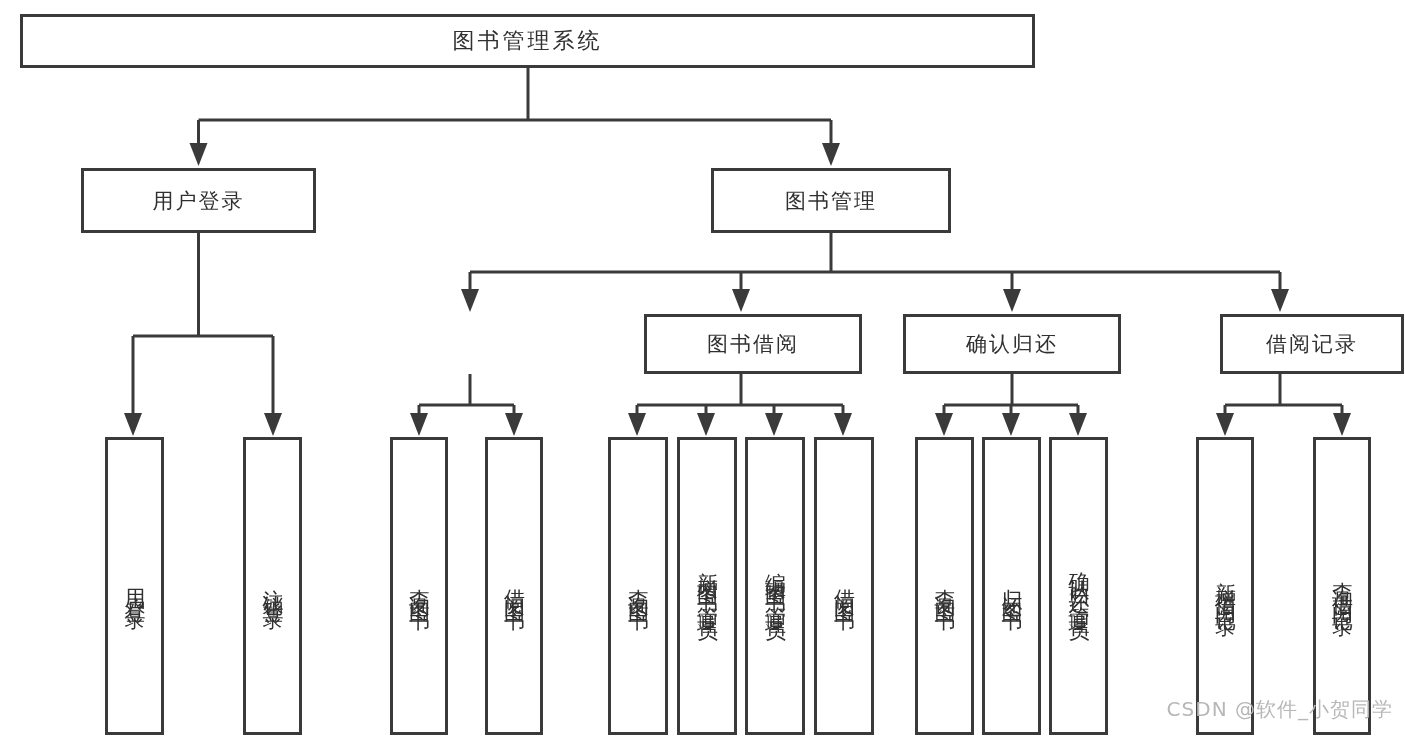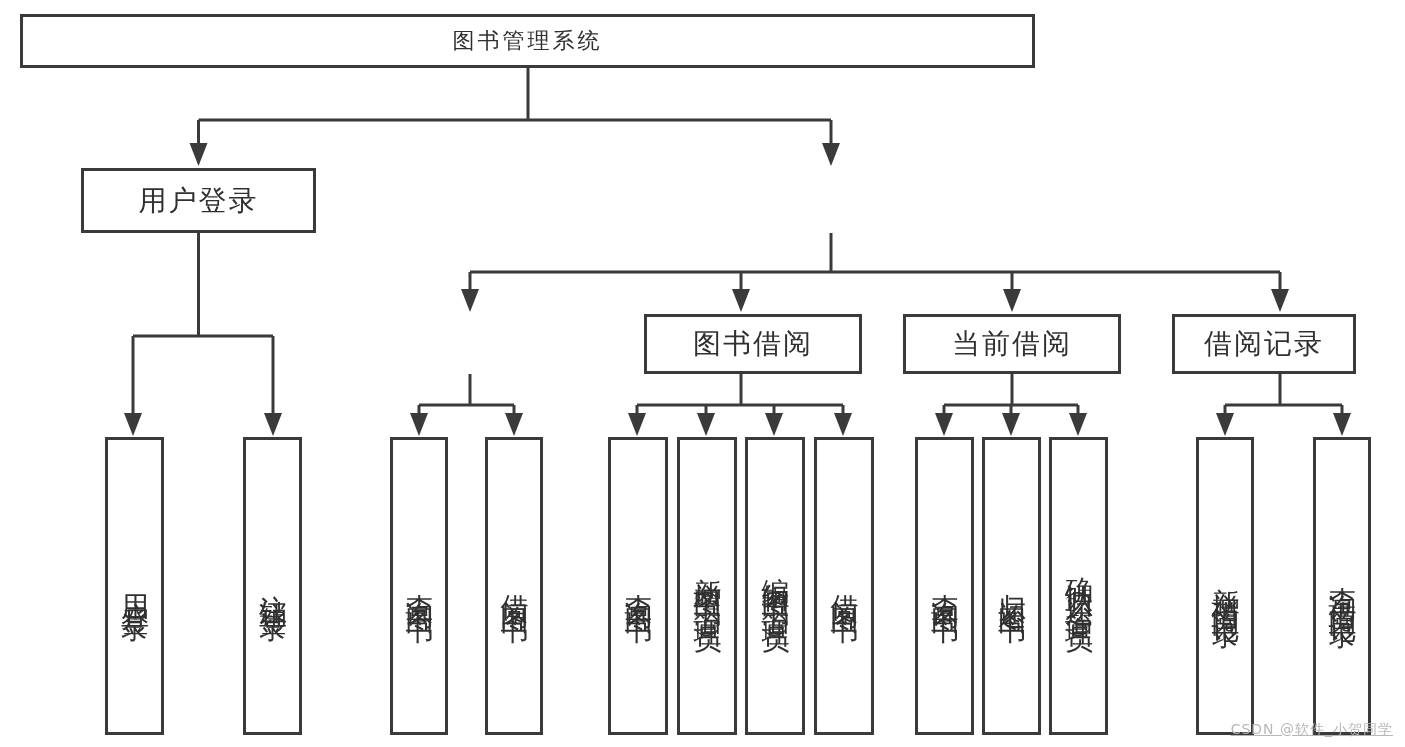--- a/index.html
+++ b/index.html
@@ -14,41 +14,40 @@
   .box{
     position:absolute;
     box-sizing:border-box;
     background:var(--boxbg,#fff);
     border:3px solid var(--line,#3a3a3a);
     display:flex;align-items:center;justify-content:center;
     color:var(--text,#303030);
     text-align:center;
   }
   .box .lbl{
-    font-size:28px;
+    font-size:21px;
     letter-spacing:2px;
     white-space:nowrap;
   }
   .box.root .lbl{font-size:22px;letter-spacing:3px;}
   .box.v .lbl{
     writing-mode:vertical-rl;
     letter-spacing:7px;
     white-space:normal;
     line-height:1;
     max-height:286px;
   }
   .watermark{
     position:absolute;
-    right:12px;bottom:8px;
-    font-size:14px;
+    right:12px;bottom:24px;
+    font-size:20px;
     letter-spacing:1px;
     color:var(--wm,#b7b7b7);
     white-space:nowrap;
     pointer-events:none;
-    text-decoration:underline;
   }
 </style>
 </head>
 <body>
 
 <div class="stage" style="--line: #3a3a3a; --text: #303030; --boxbg: #ffffff; --bg: #ffffff; --wm: #b7b7b7;">
 
   <svg class="connectors" id="connectors" width="1405" height="747">
       <line x1="528" y1="68" x2="528" y2="120" stroke="#3a3a3a" stroke-width="3"></line>
       <line x1="198.5" y1="120" x2="831" y2="120" stroke="#3a3a3a" stroke-width="3"></line>
@@ -104,28 +103,31 @@
       <polygon points="1333,413 1351,413 1342,436" fill="#3a3a3a"></polygon>
     </svg>
 
   <div class="box root" style="left:20px;top:14px;width:1015px;height:54px">
     <span class="lbl">图书管理系统</span>
   </div>
 
   <div class="box" style="left:81px;top:168px;width:235px;height:65px">
     <span class="lbl">用户登录</span>
   </div>
+  <div class="box" style="left:711px;top:168px;width:240px;height:65px">
+    <span class="lbl">图书管理</span>
+  </div>
 
   <div class="box" style="left:644px;top:314px;width:218px;height:60px">
     <span class="lbl">图书借阅</span>
   </div>
   <div class="box" style="left:903px;top:314px;width:218px;height:60px">
-    <span class="lbl">当前借阅</span>
+    <span class="lbl">确认归还</span>
   </div>
-  <div class="box" style="left:1172px;top:314px;width:184px;height:60px">
+  <div class="box" style="left:1220px;top:314px;width:184px;height:60px">
     <span class="lbl">借阅记录</span>
   </div>
 
   <div class="box v" style="left:105px;top:437px;width:59px;height:298px">
     <span class="lbl">用户登录</span>
   </div>
   <div class="box v" style="left:243px;top:437px;width:59px;height:298px">
     <span class="lbl">注销登录</span>
   </div>
 

